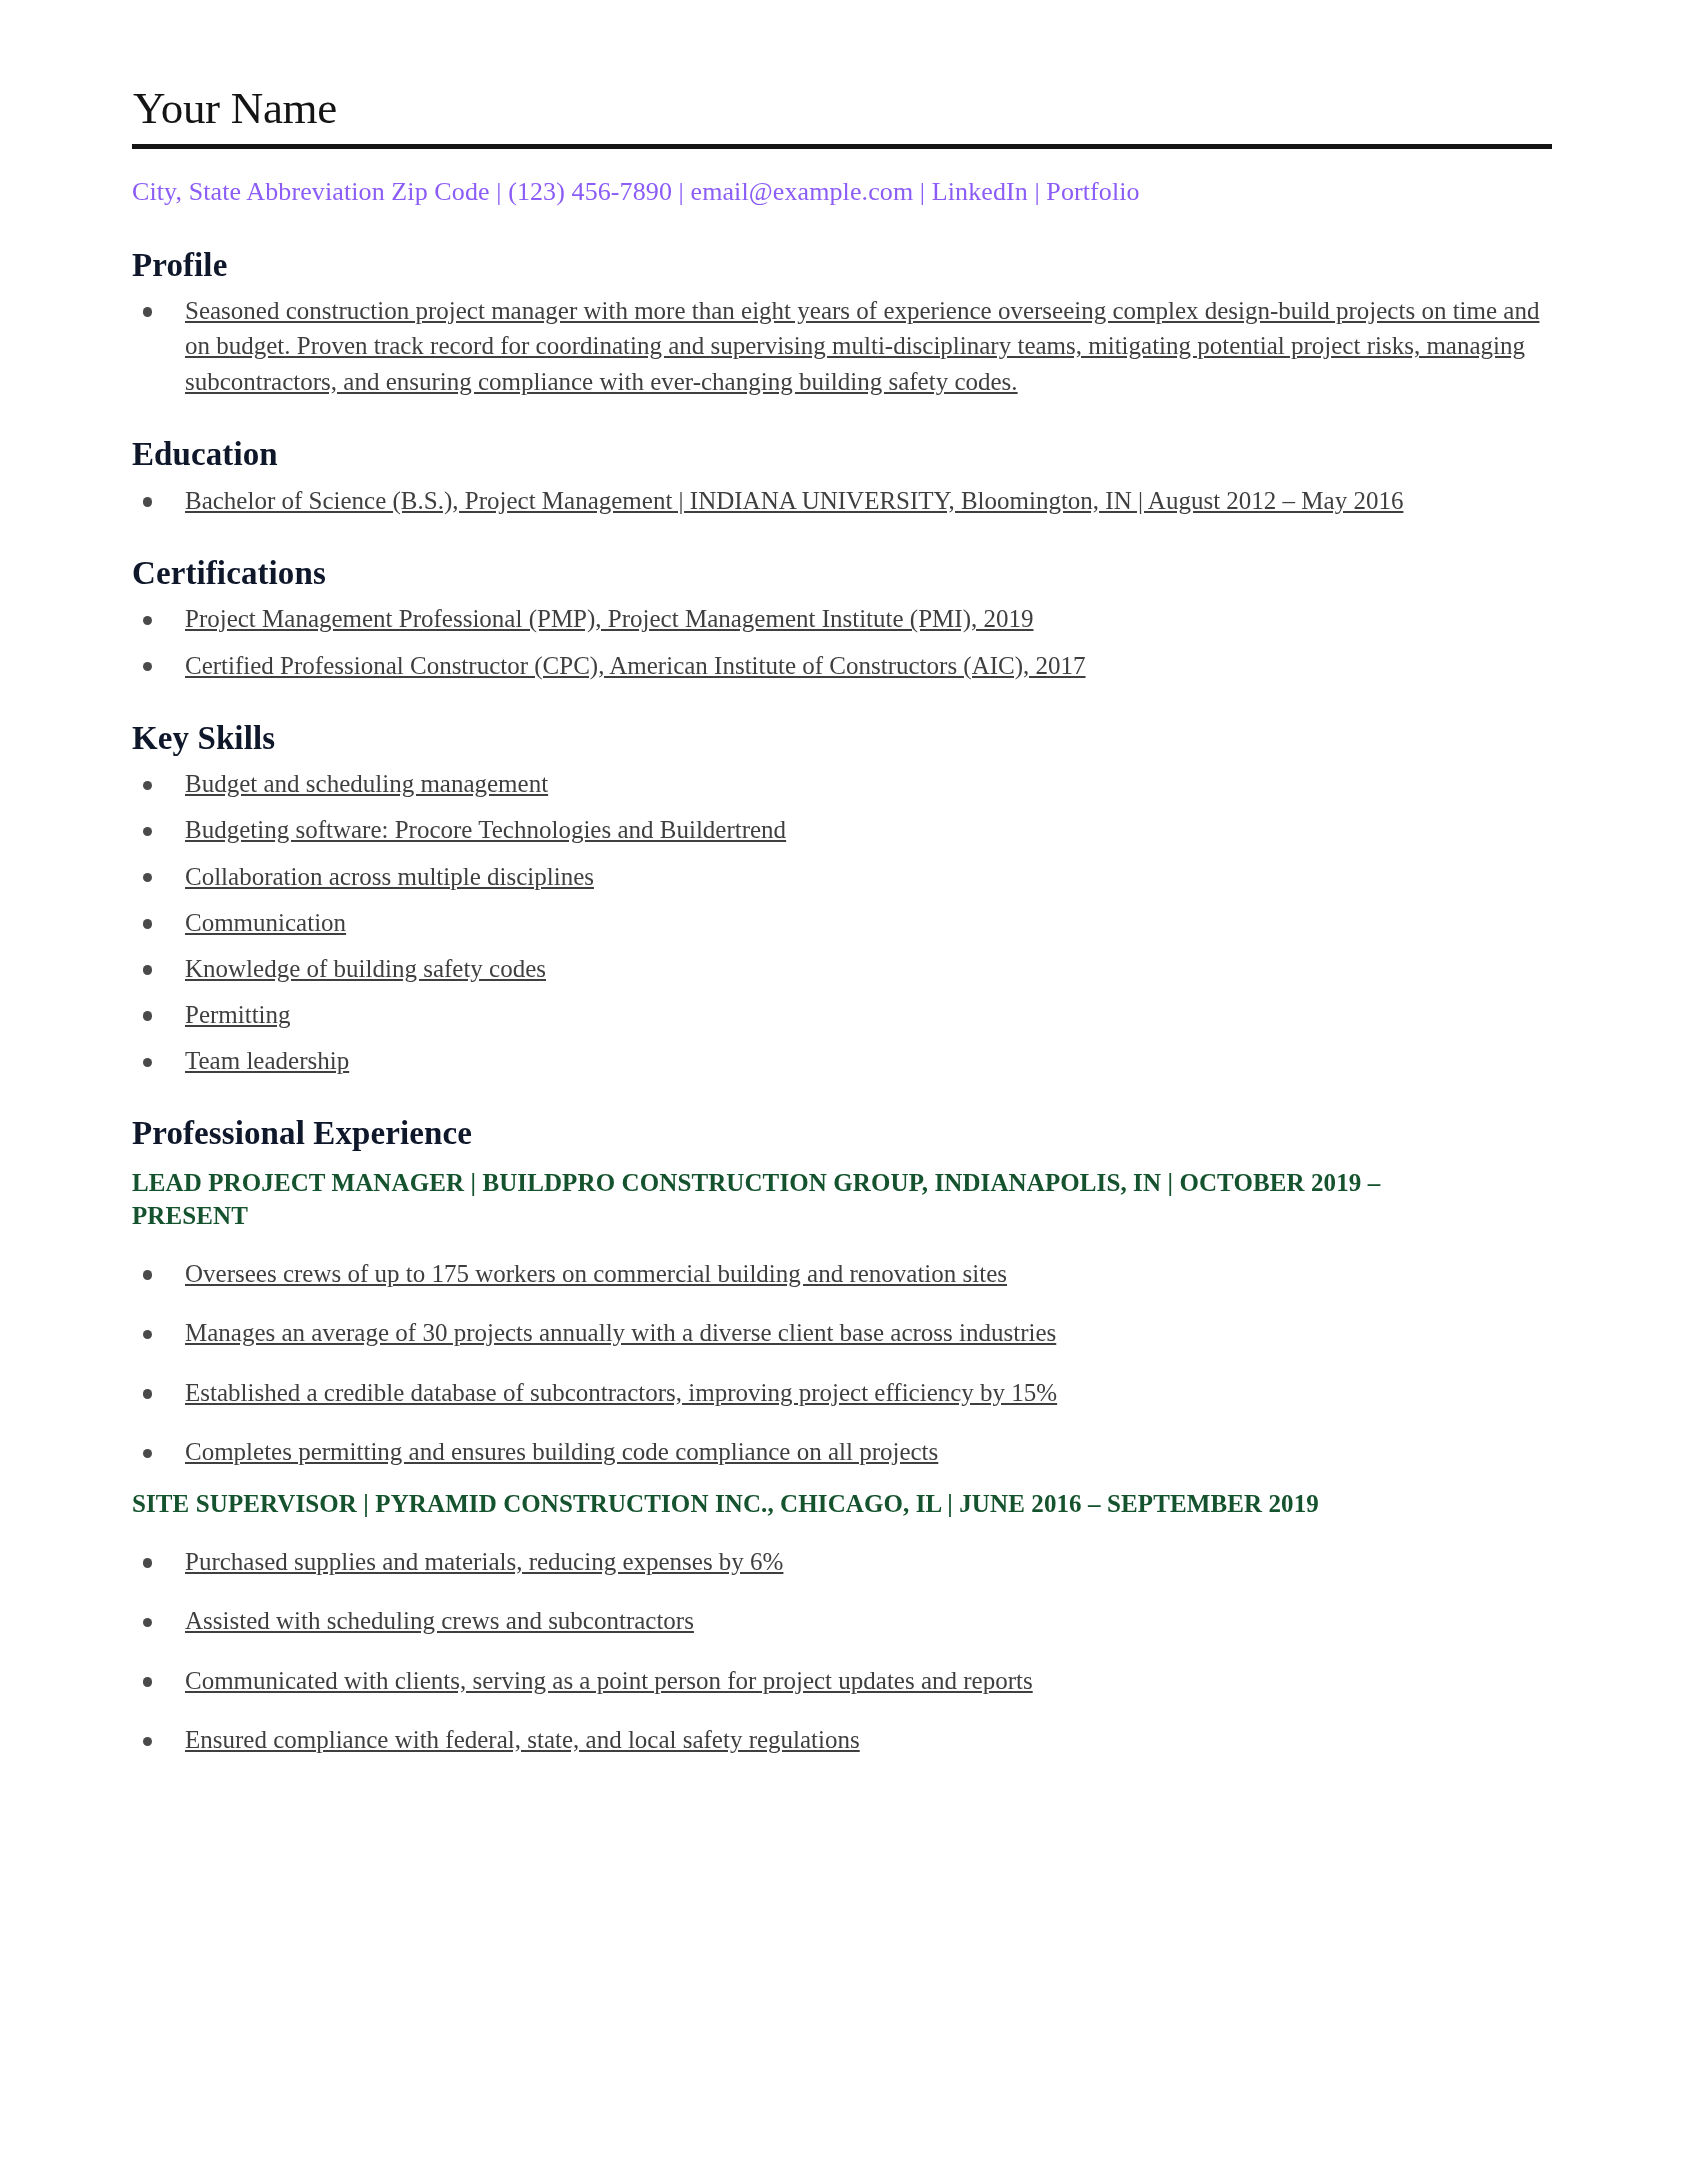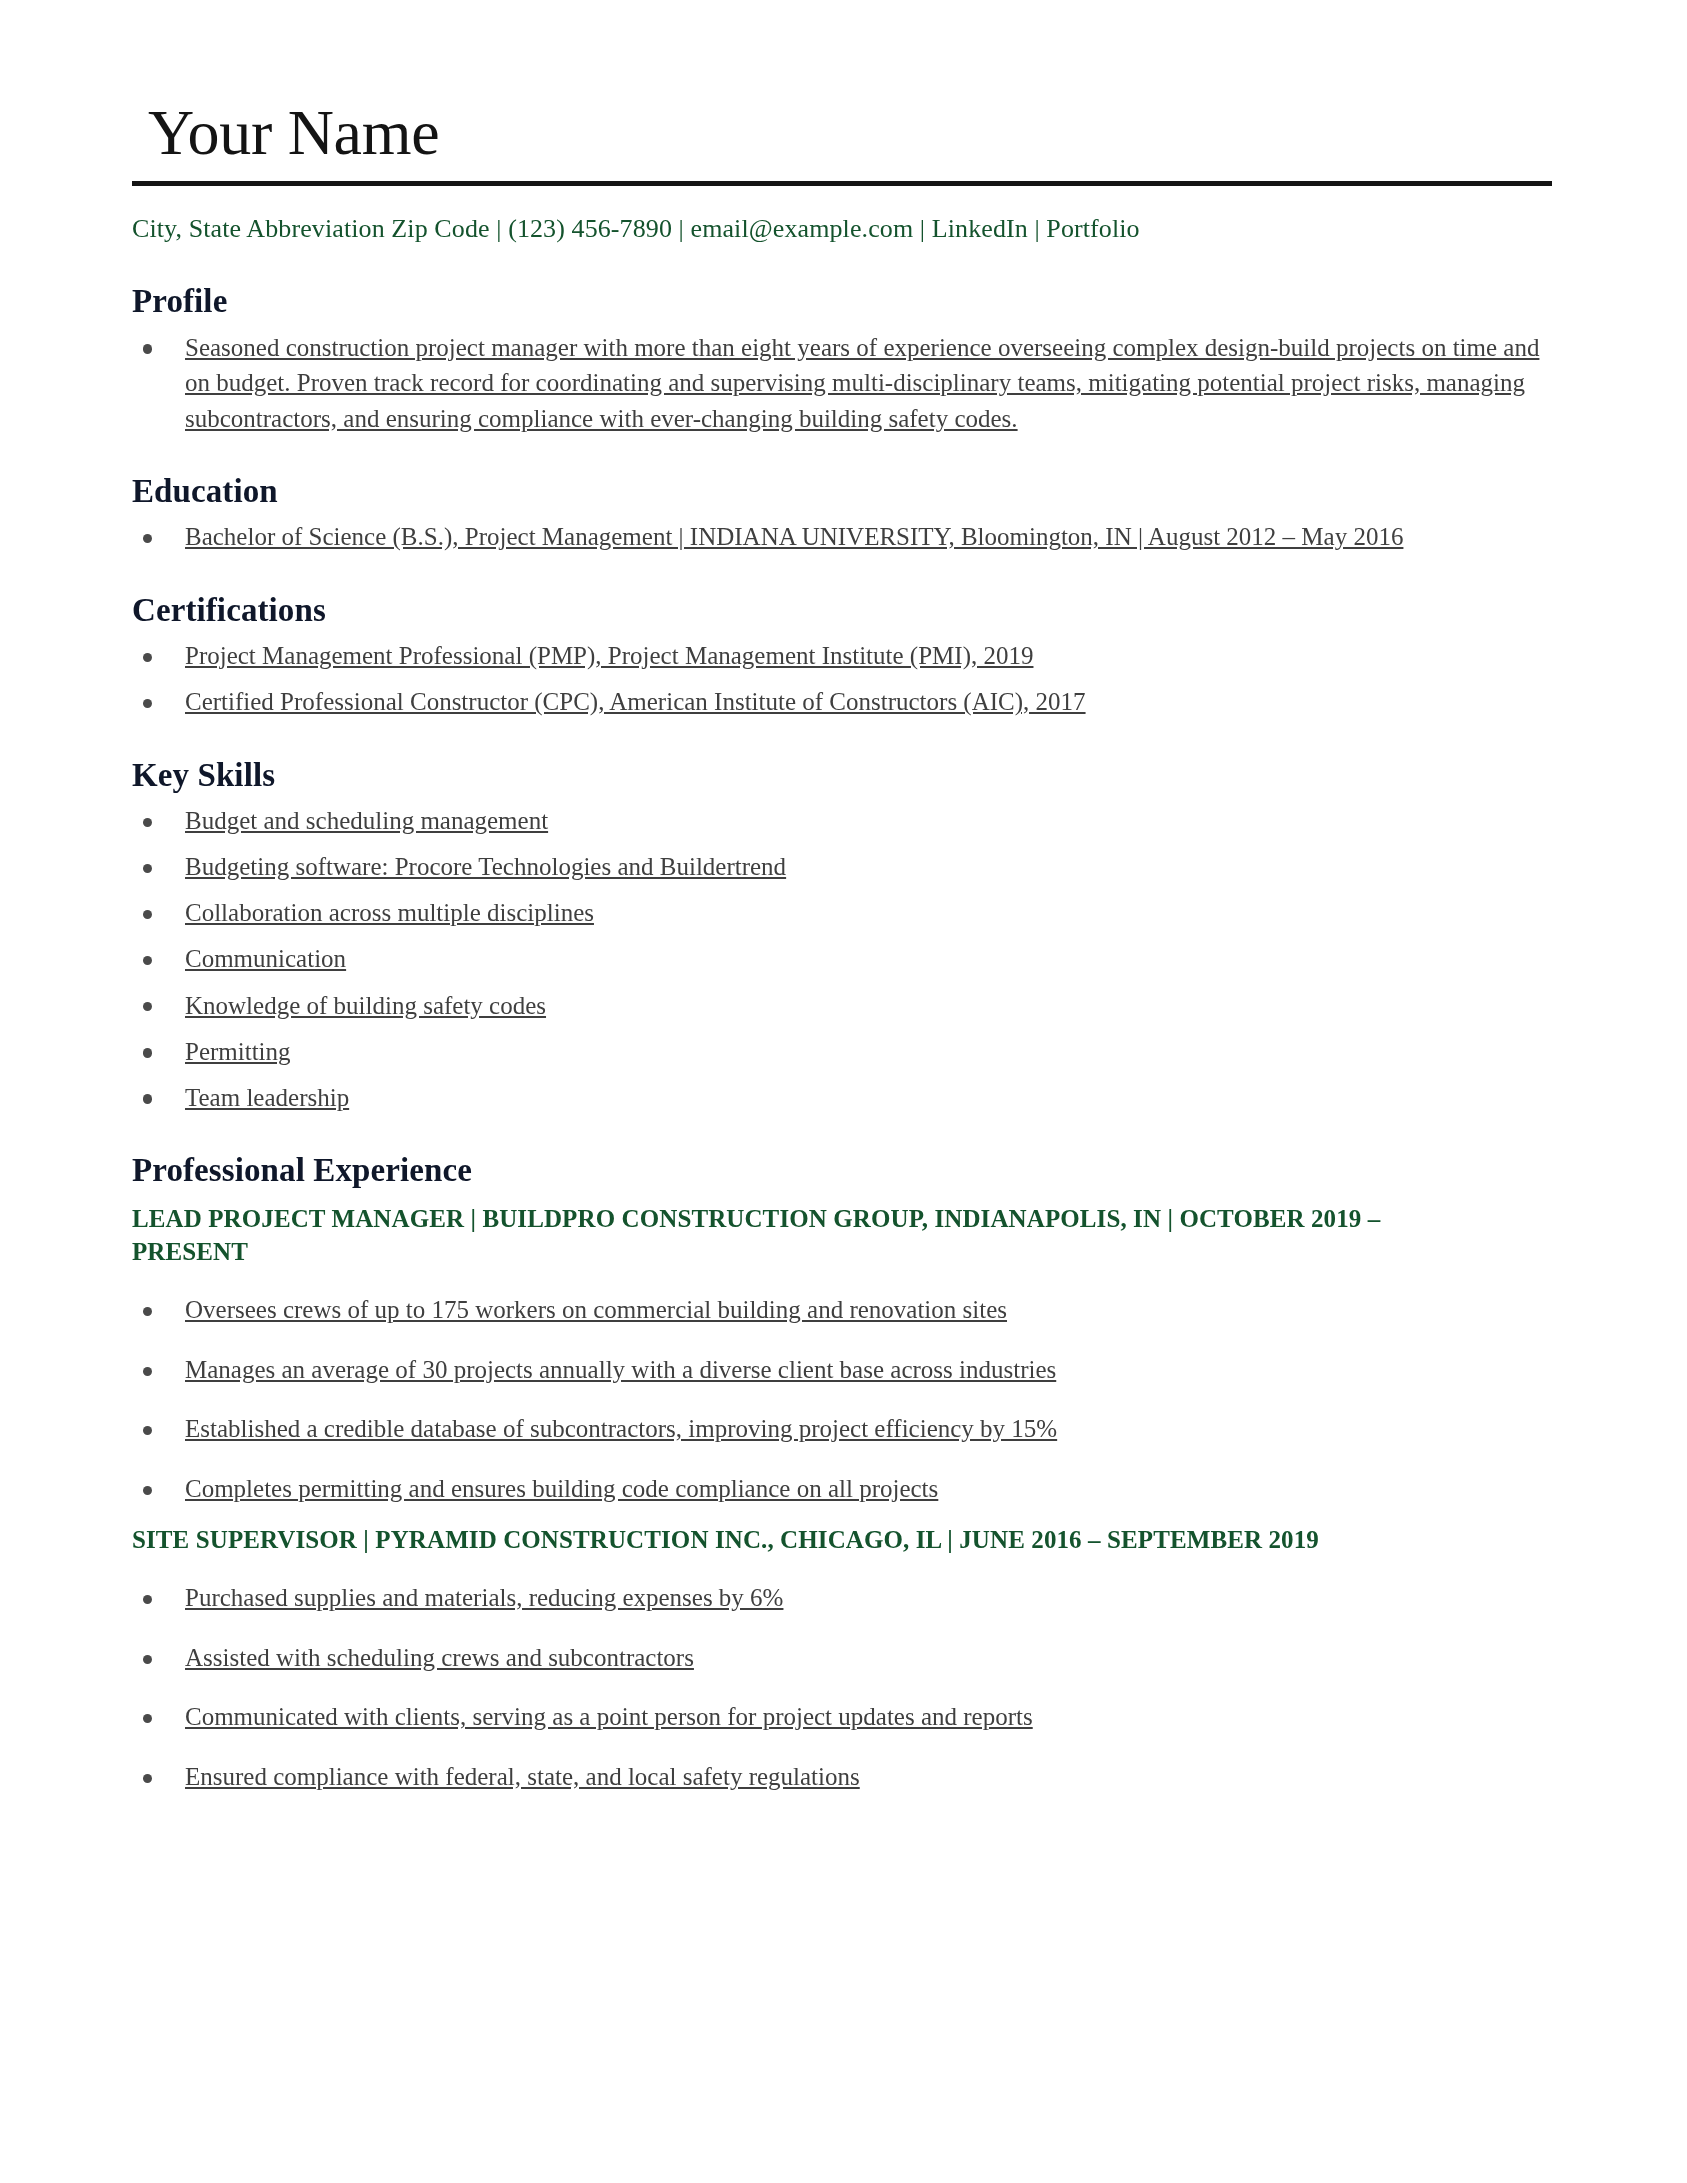--- a/index.html
+++ b/index.html
@@ -13,38 +13,38 @@
     height: 2183px;
     background: #ffffff;
     font-family: "Liberation Serif", "DejaVu Serif", serif;
     box-sizing: border-box;
     padding: 0 132px 0 132px;
     overflow: hidden;
   }
 
   
   .name-heading {
-    font-size: 64px;
+    font-size: 45px;
     line-height: 1.0;
     font-weight: 400;
     color: #141414;
     letter-spacing: -0.3px;
     padding-top: 85px;
-    margin: 16px;
+    margin: 1px;
   }
   .header-rule {
     height: 5.3px;
     background: #141414;
     width: 1420px;
     margin-top: 13.2px;
   }
   .contact-line {
     font-size: 26px;
     line-height: 1.35;
-    color: #14532d;
+    color: #8b5cf6;
     margin-top: 25px;
     letter-spacing: 0.1px;
   }
 
   
   .section {
     margin-top: 37px;
   }
   .section-heading {
     font-size: 33px;

